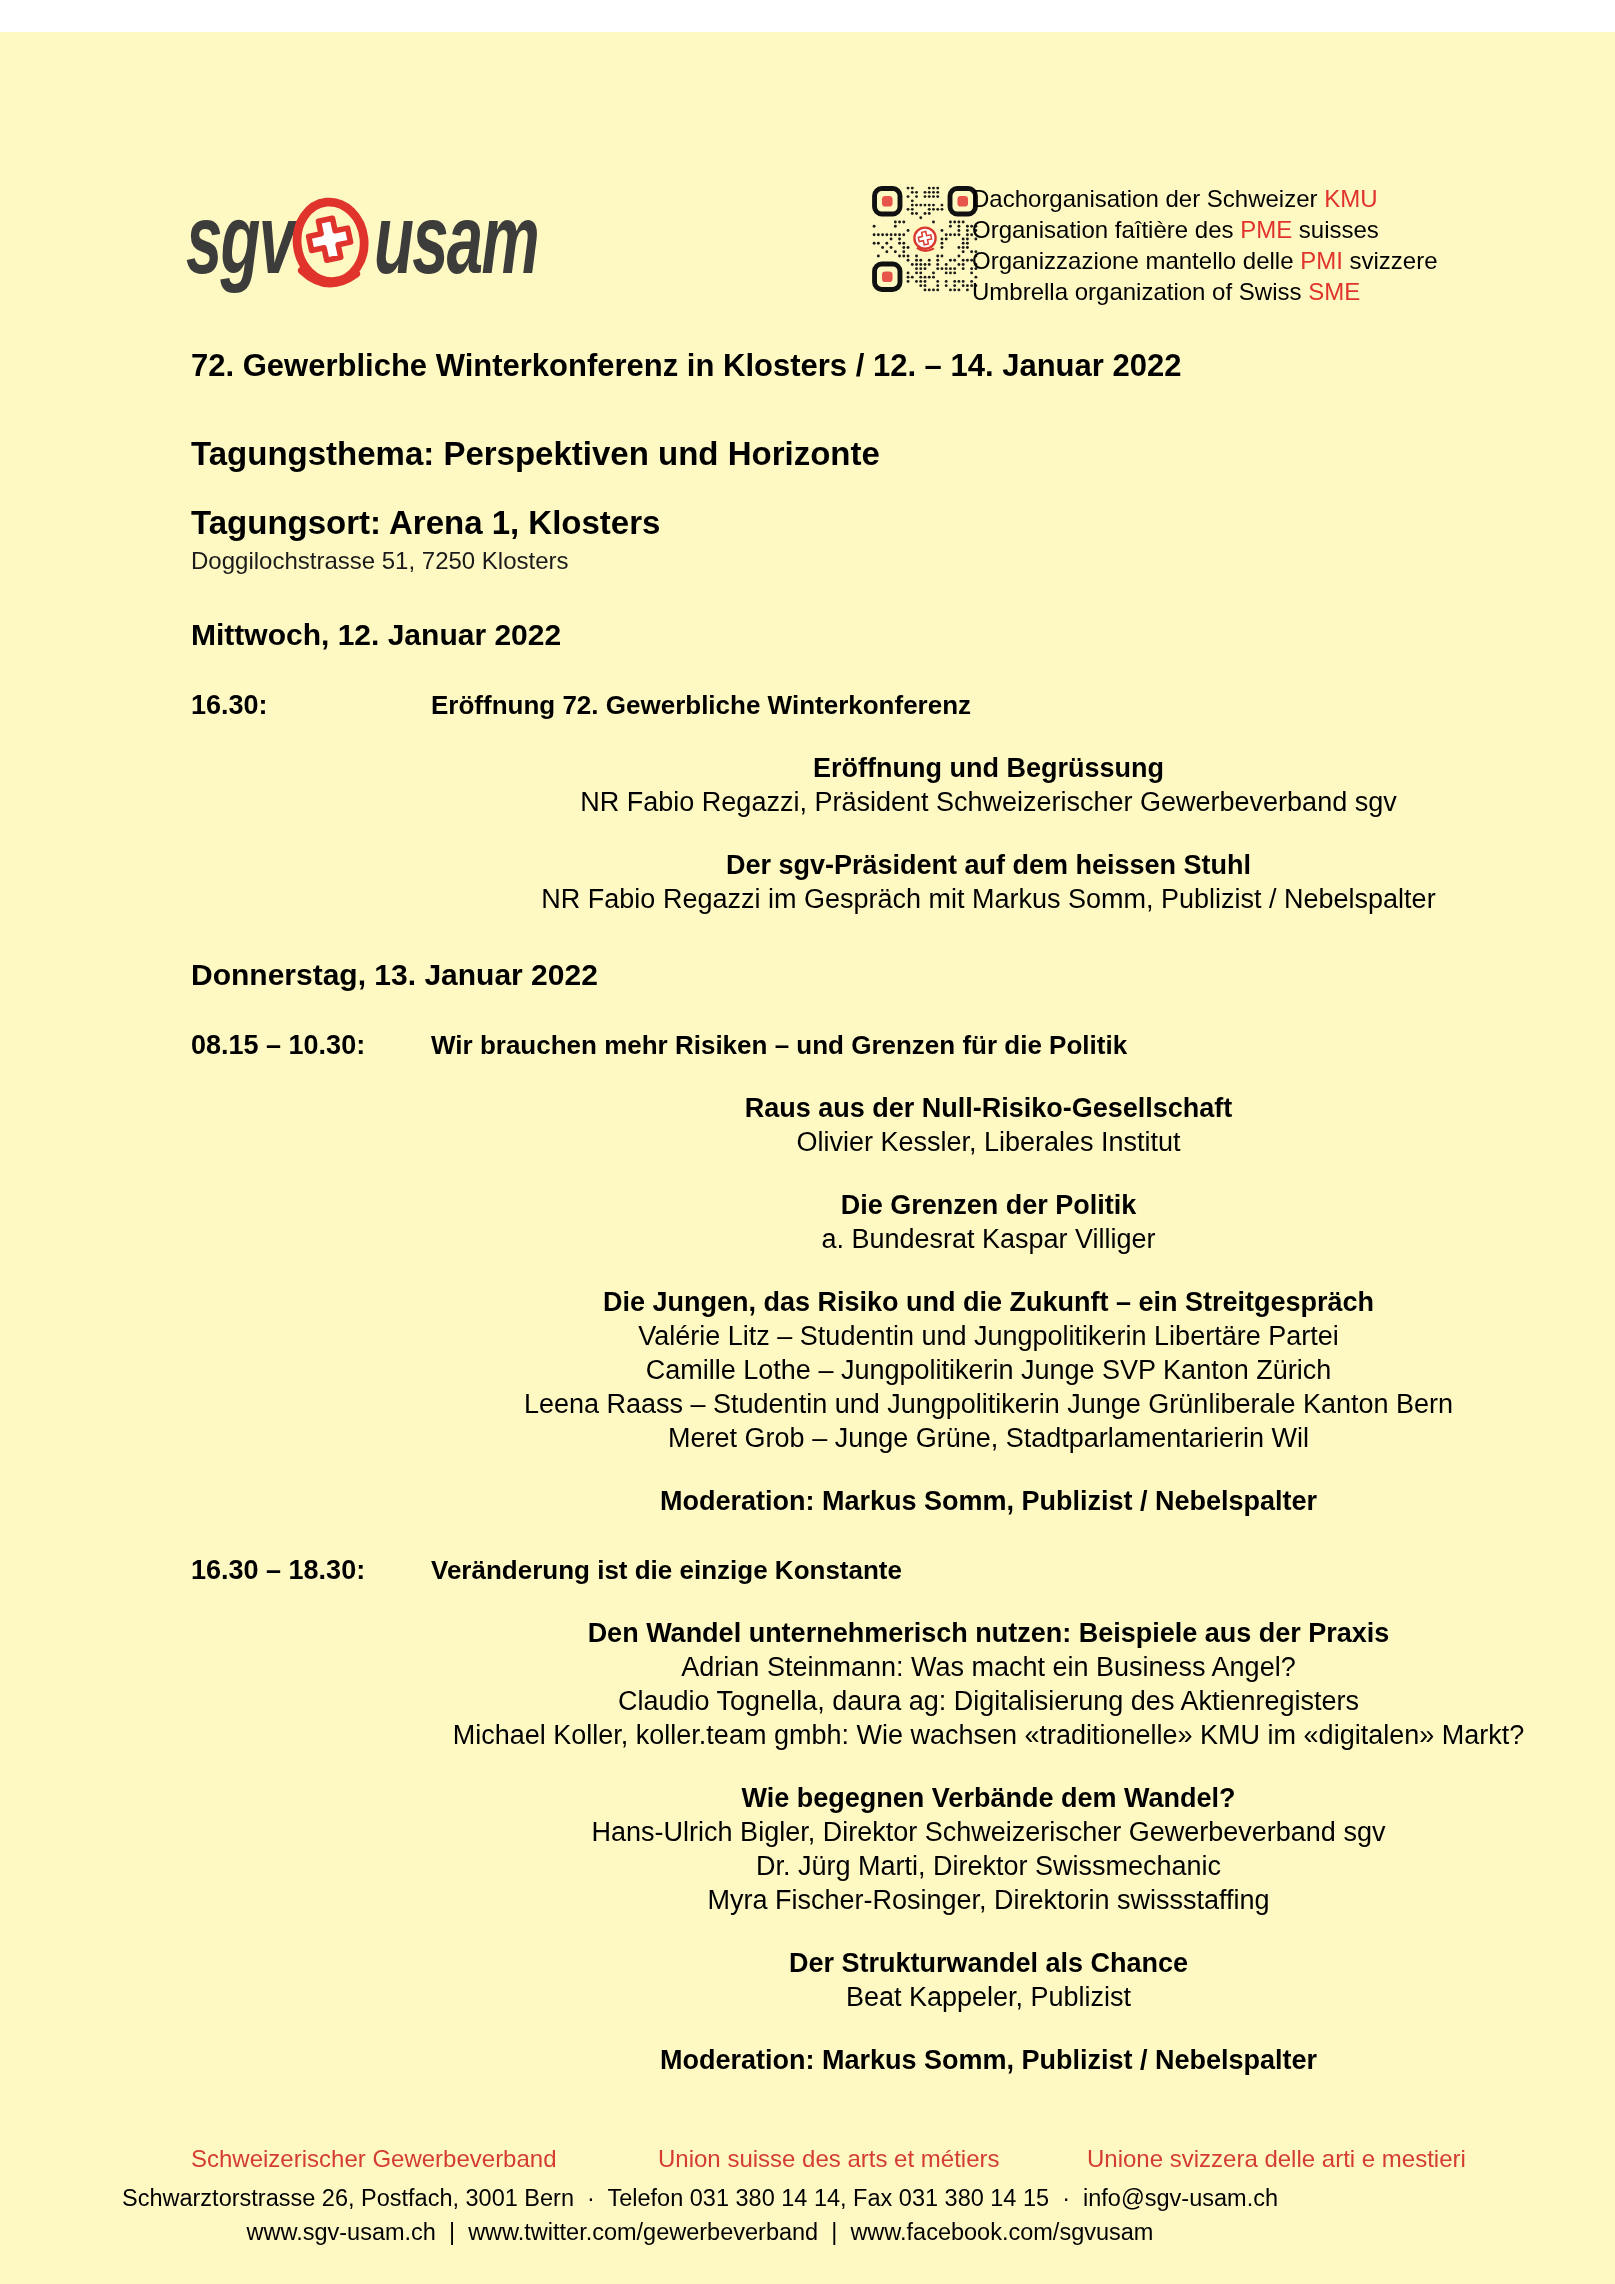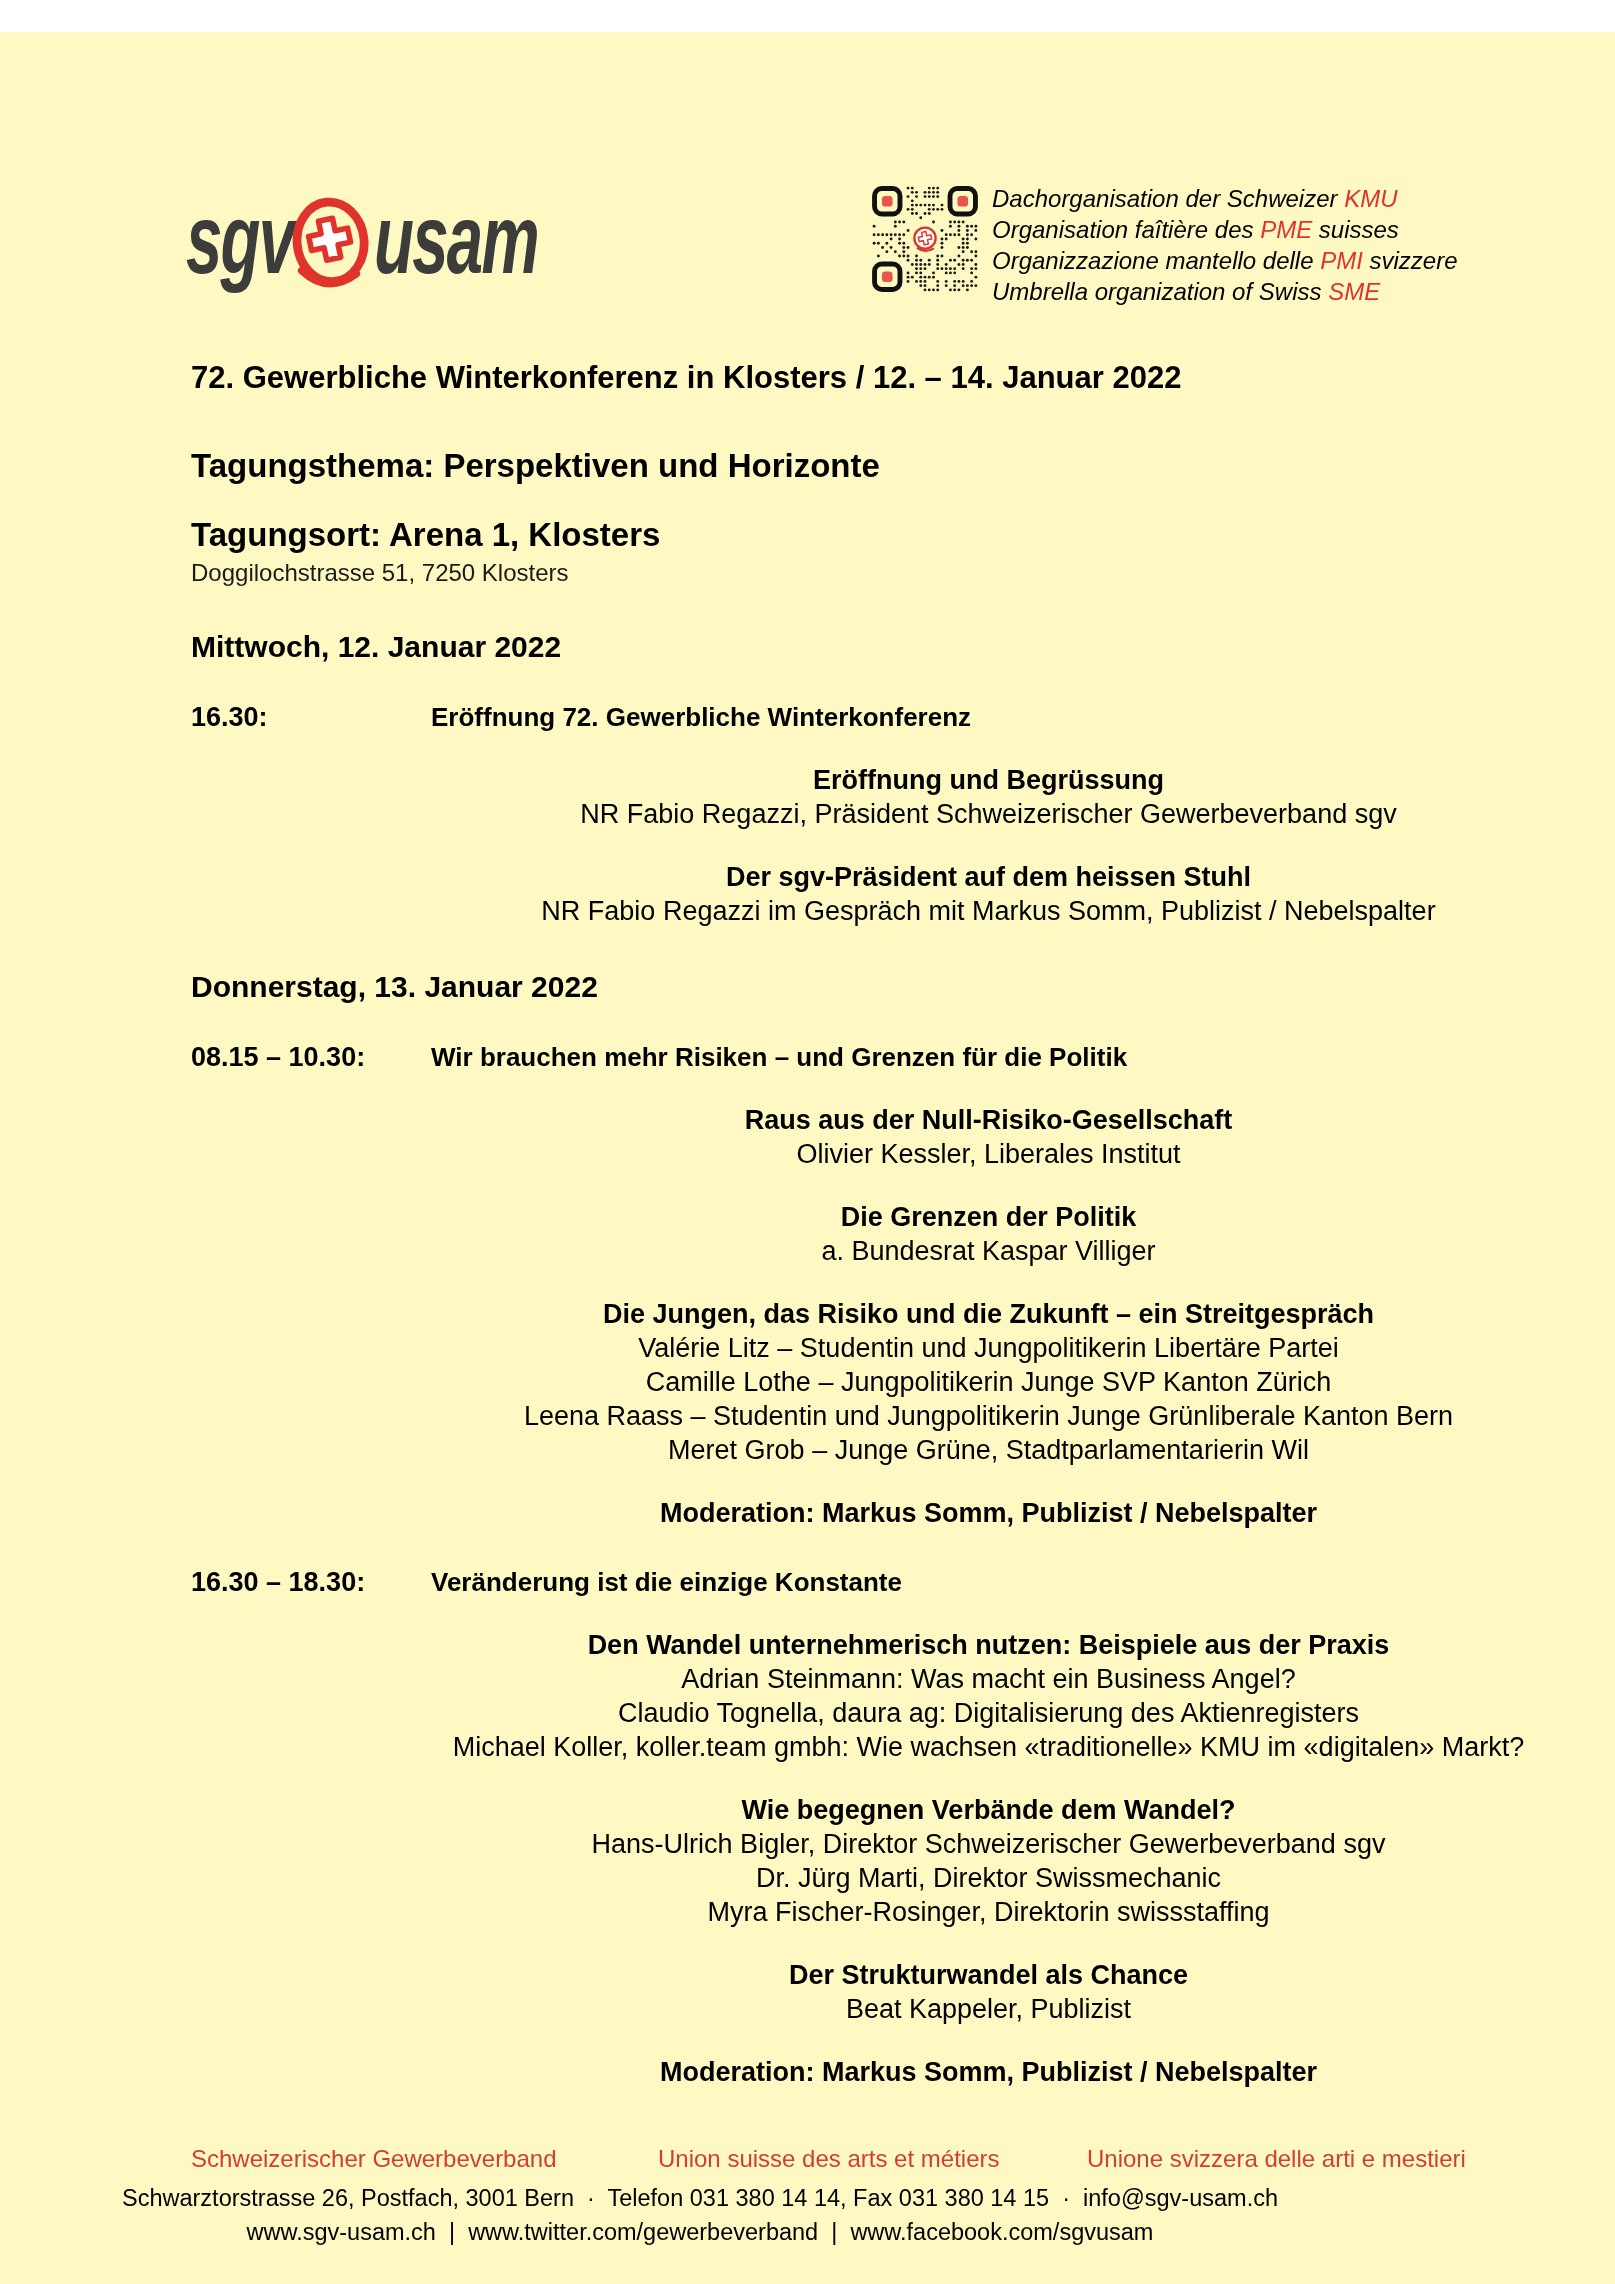--- a/index.html
+++ b/index.html
@@ -22,26 +22,26 @@
     color:#3c3c3b; letter-spacing:-2.6px;
     transform:scaleX(0.66); transform-origin:0 0;
     white-space:nowrap;
   }
   .logo-word.sgv  { left:0; }
   .logo-word.usam { left:188px; }
   .logo-emblem { position:absolute; left:103px; top:6.5px; width:80px; height:102px; }
 
   
   .qr { position:absolute; left:872px; top:154px; width:106px; height:106px; }
-  .org-block { position:absolute; left:992px; top:151px;font-style:italic; }
+  .org-block { position:absolute; left:972px; top:151px; }
   .org-line { font-size:24px; line-height:31px; color:#000; white-space:nowrap; }
   .org-line .red { color:#e0332c; }
 
   
-  .main { position:absolute; left:191px; top:318px; width:1375px; }
+  .main { position:absolute; left:191px; top:306px; width:1375px; }
   .doc-title { font-size:31px; line-height:37px; font-weight:bold; margin:9px 0 0 0; }
   .doc-theme, .doc-venue { font-size:33px; line-height:40px; font-weight:bold; margin:0; }
   .doc-theme { margin-top:50px; }
   .doc-venue { margin-top:29px; }
   .venue-address { font-size:24px; line-height:30px; margin:2.6px 0 0 0; color:#1a1a1a; }
 
   .day-heading { font-size:30px; line-height:37px; font-weight:bold; margin:40px 0 0 0; }
   .session-row { display:flex; margin-top:35px;gap:20px; }
   .session-time { flex:0 0 220px; font-weight:bold; font-size:27px; line-height:34px; }
   .session-title { flex:1; font-weight:bold; font-size:26px; line-height:34px; }

